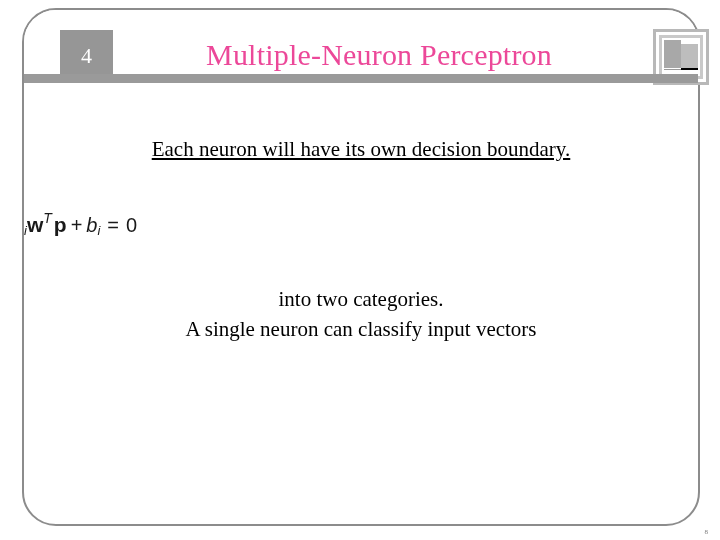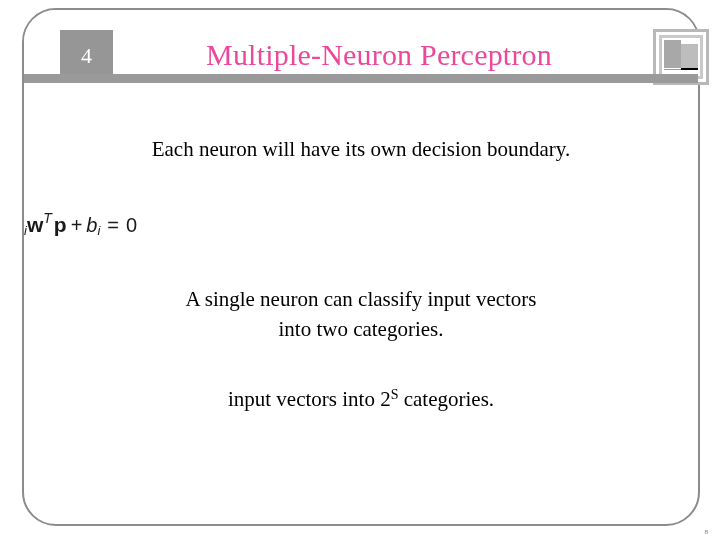--- a/index.html
+++ b/index.html
@@ -152,21 +152,21 @@
 
   .body-line {
     position: absolute;
     width: 100%;
     text-align: center;
     color: #000000;
     font-size: 21px;
     line-height: 30px;
   }
 
-  #statement-1 { top: 46px; }
+  #statement-1 { top: 46px; text-decoration: underline; }
 
   
   #equation {
     position: absolute;
     top: 122px;
     width: 100%;
     text-align: left;
     color: #1a1a1a;
     font-family: Liberation Sans, sans-serif;
     font-size: 20px;
@@ -248,25 +248,24 @@
 
   <div id="body-area">
 
     <div class="body-line" id="statement-1">Each neuron will have its own decision boundary.</div>
 
     <div id="equation">
       <span class="pre-sub">i</span><span class="vecbold">w</span><span class="sup-T">T</span><span class="vecbold">p</span><span class="op">+</span><span class="ital">b</span><span class="sub-i">i</span><span class="eq-sign">=</span><span>0</span>
     </div>
 
     <div class="body-line" id="statement-2">
+      <div>into two categories.</div>
       <div>A single neuron can classify input vectors</div>
-      <div>into two categories.</div>
     </div>
 
     <div class="body-line" id="statement-3">
-      <div><span>input vectors into 2</span><span class="sup-S">S</span><span> categories.</span></div>
     </div>
 
   </div>
 
   <div id="page-number">8</div>
 
 </div>
 
 </body></html>

